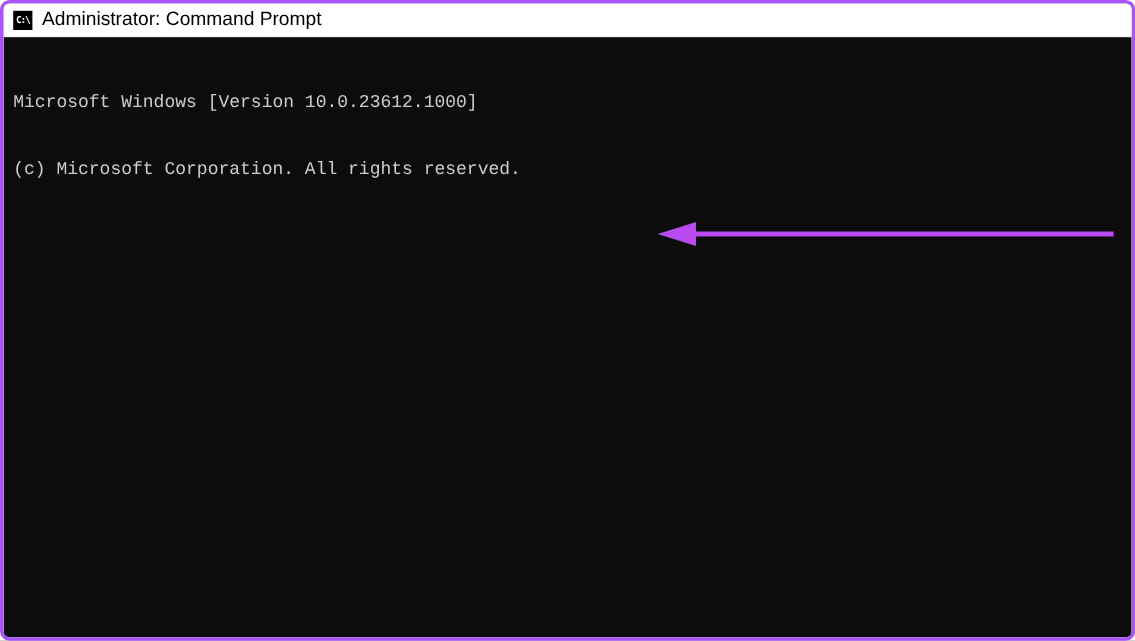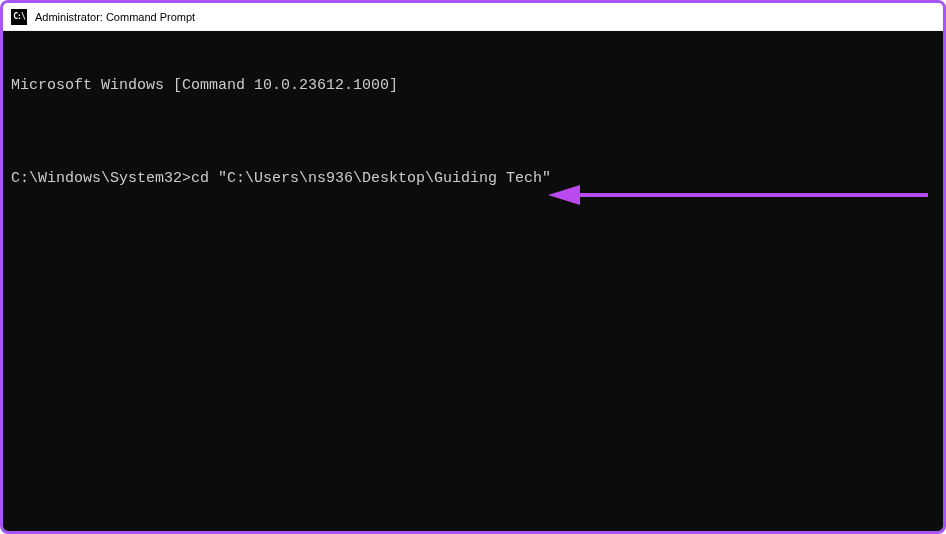--- a/index.html
+++ b/index.html
@@ -33,21 +33,21 @@
       display: flex;
       align-items: center;
       justify-content: center;
       color: #ffffff;
       font-size: 8px;
       font-family: monospace;
       font-weight: bold;
       letter-spacing: -1px;
     }
     .title-text {
-      font-size: 11px;
+      font-size: 16px;
       color: #000000;
     }
     .terminal {
       background: #0c0c0c;
       height: calc(100% - 28px);
       padding: 8px;
       font-family: Consolas, "Courier New", monospace;
       font-size: 15px;
       color: #cccccc;
       line-height: 1.25;
@@ -69,23 +69,23 @@
   </style>
 </head>
 <body>
 
 <div class="titlebar">
   <div class="title-icon">C:\</div>
   <div class="title-text">Administrator: Command Prompt</div>
 </div>
 
 <div class="terminal">
-  <span class="terminal-line">Microsoft Windows [Command 10.0.23612.1000]</span>
+  <span class="terminal-line">Microsoft Windows [Version 10.0.23612.1000]</span>
+  <span class="terminal-line">(c) Microsoft Corporation. All rights reserved.</span>
   <span class="terminal-line"></span>
-  <span class="terminal-line">C:\Windows\System32&gt;cd "C:\Users\ns936\Desktop\Guiding Tech"</span>
   <span class="terminal-line"></span>
   <span class="terminal-line"></span>
 
   <div class="arrow-annotation">
     <svg class="arrow-svg" width="380" height="24" viewBox="0 0 380 24">
       <line x1="380" y1="12" x2="30" y2="12" stroke="#b84af0" stroke-width="4" stroke-linecap="round"></line>
       <polygon points="0,12 32,2 32,22" fill="#b84af0"></polygon>
     </svg>
   </div>
 </div>

